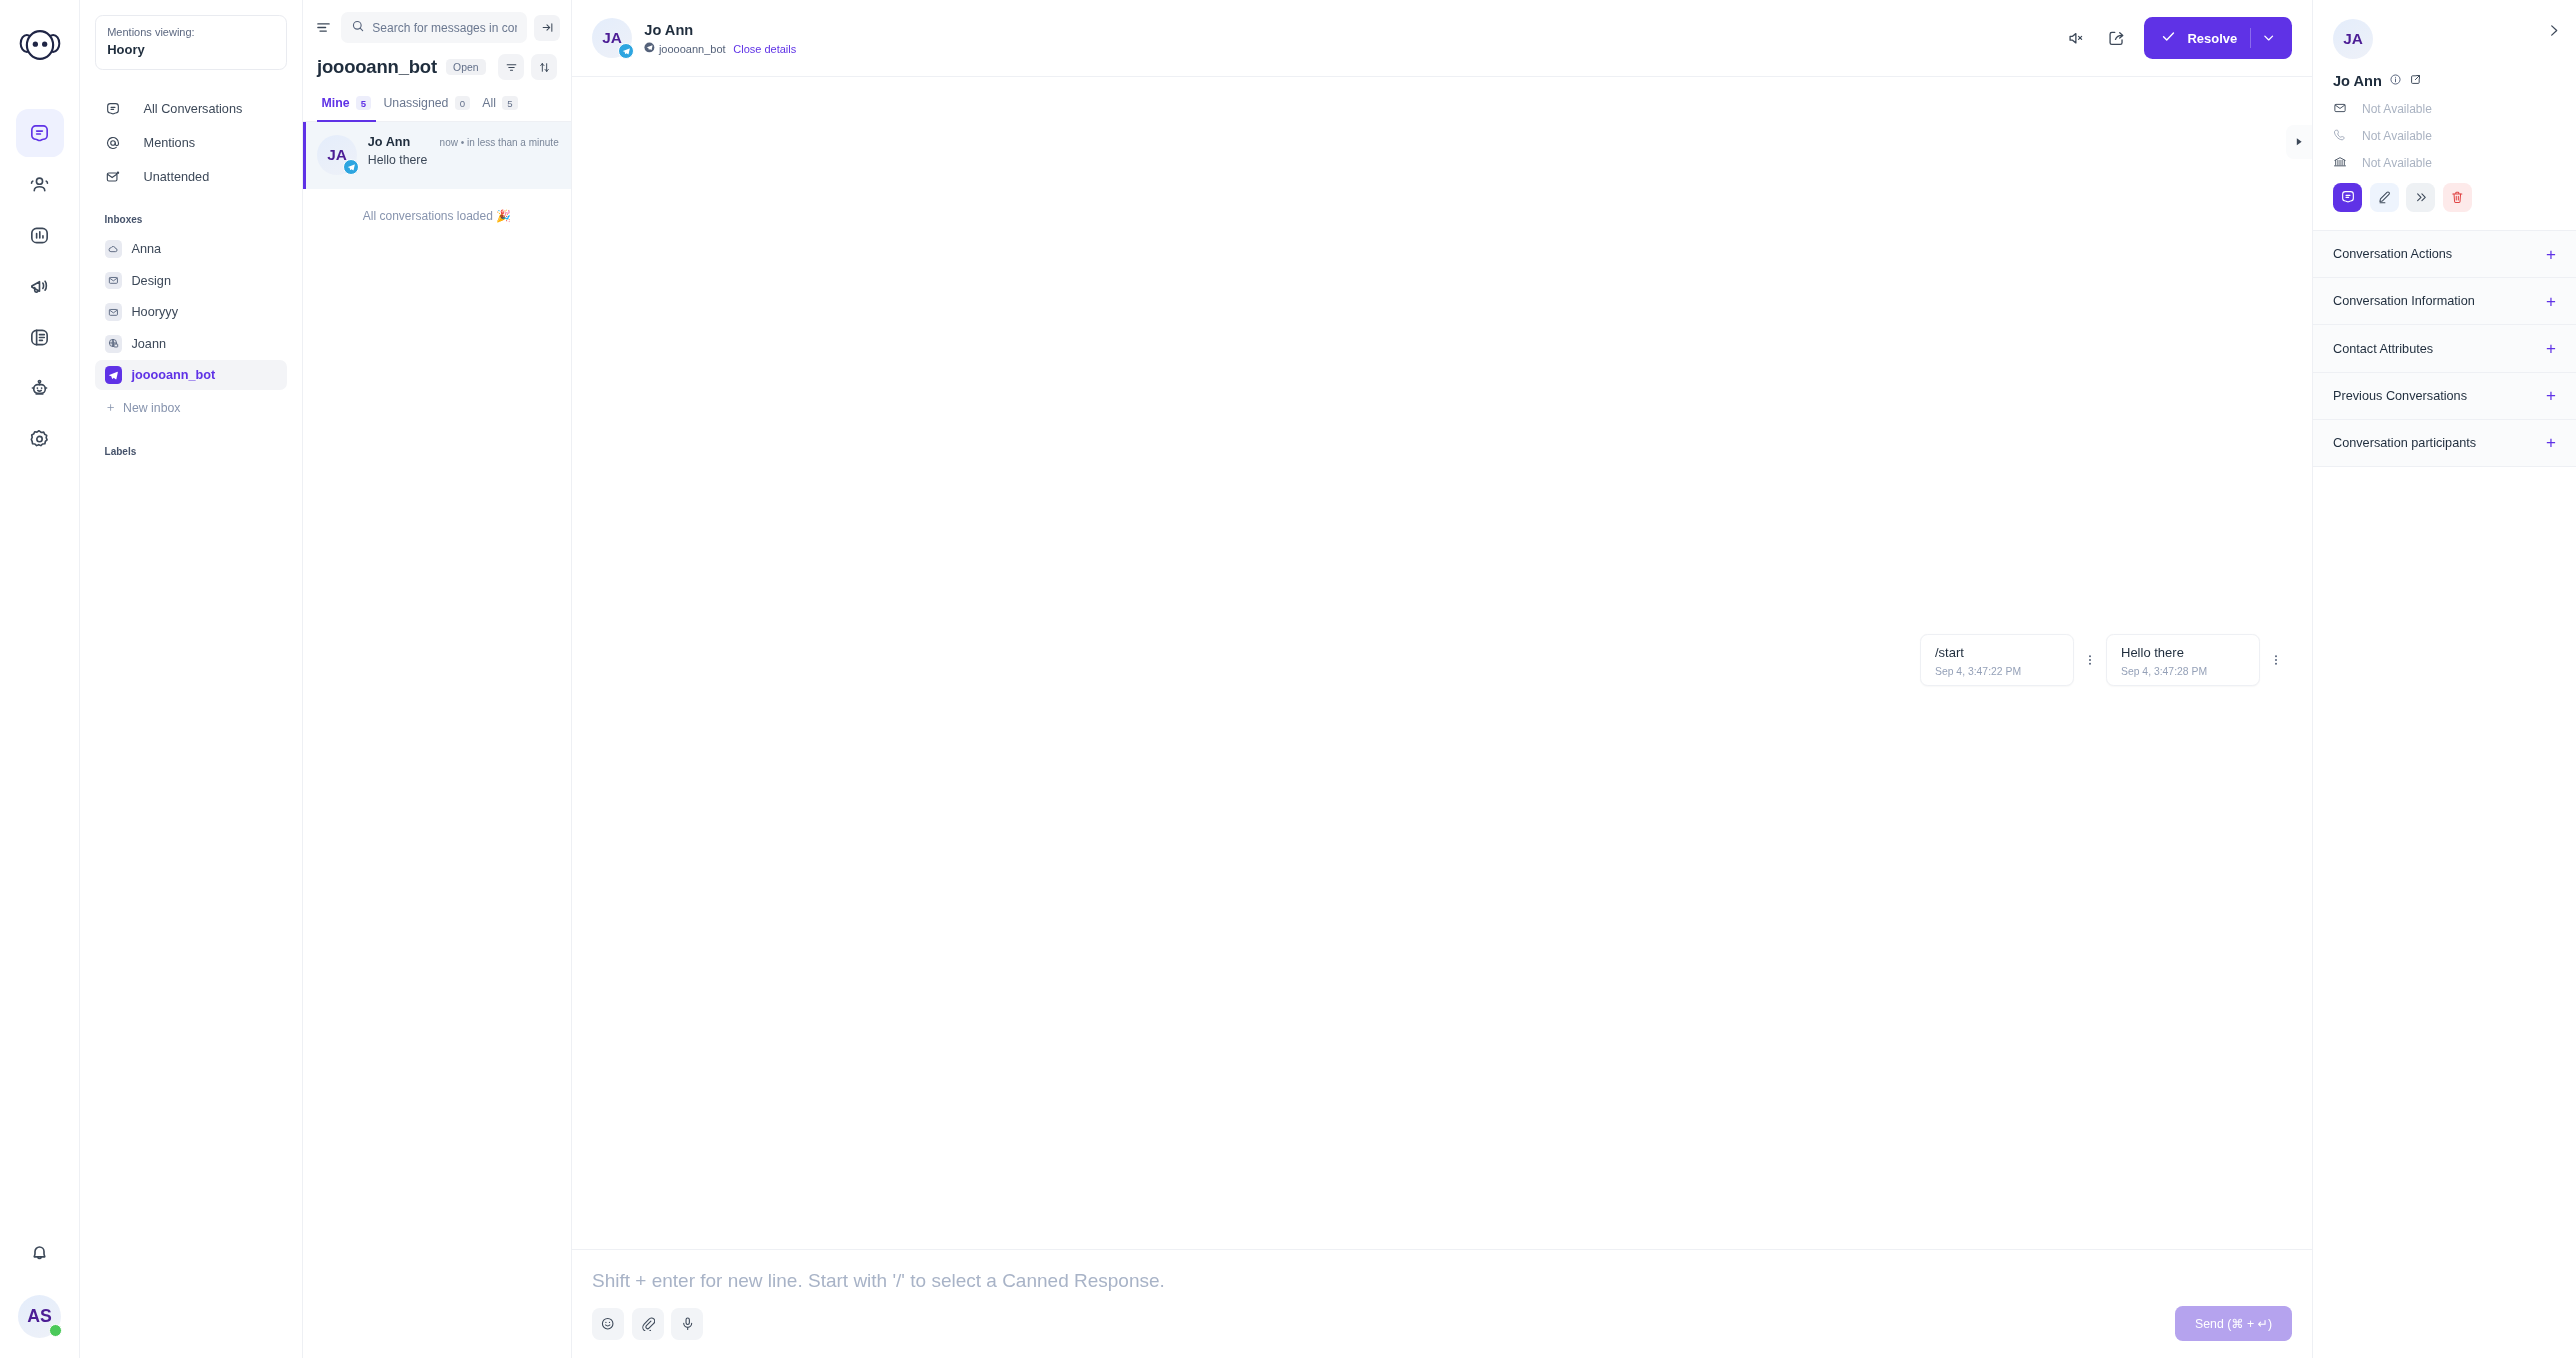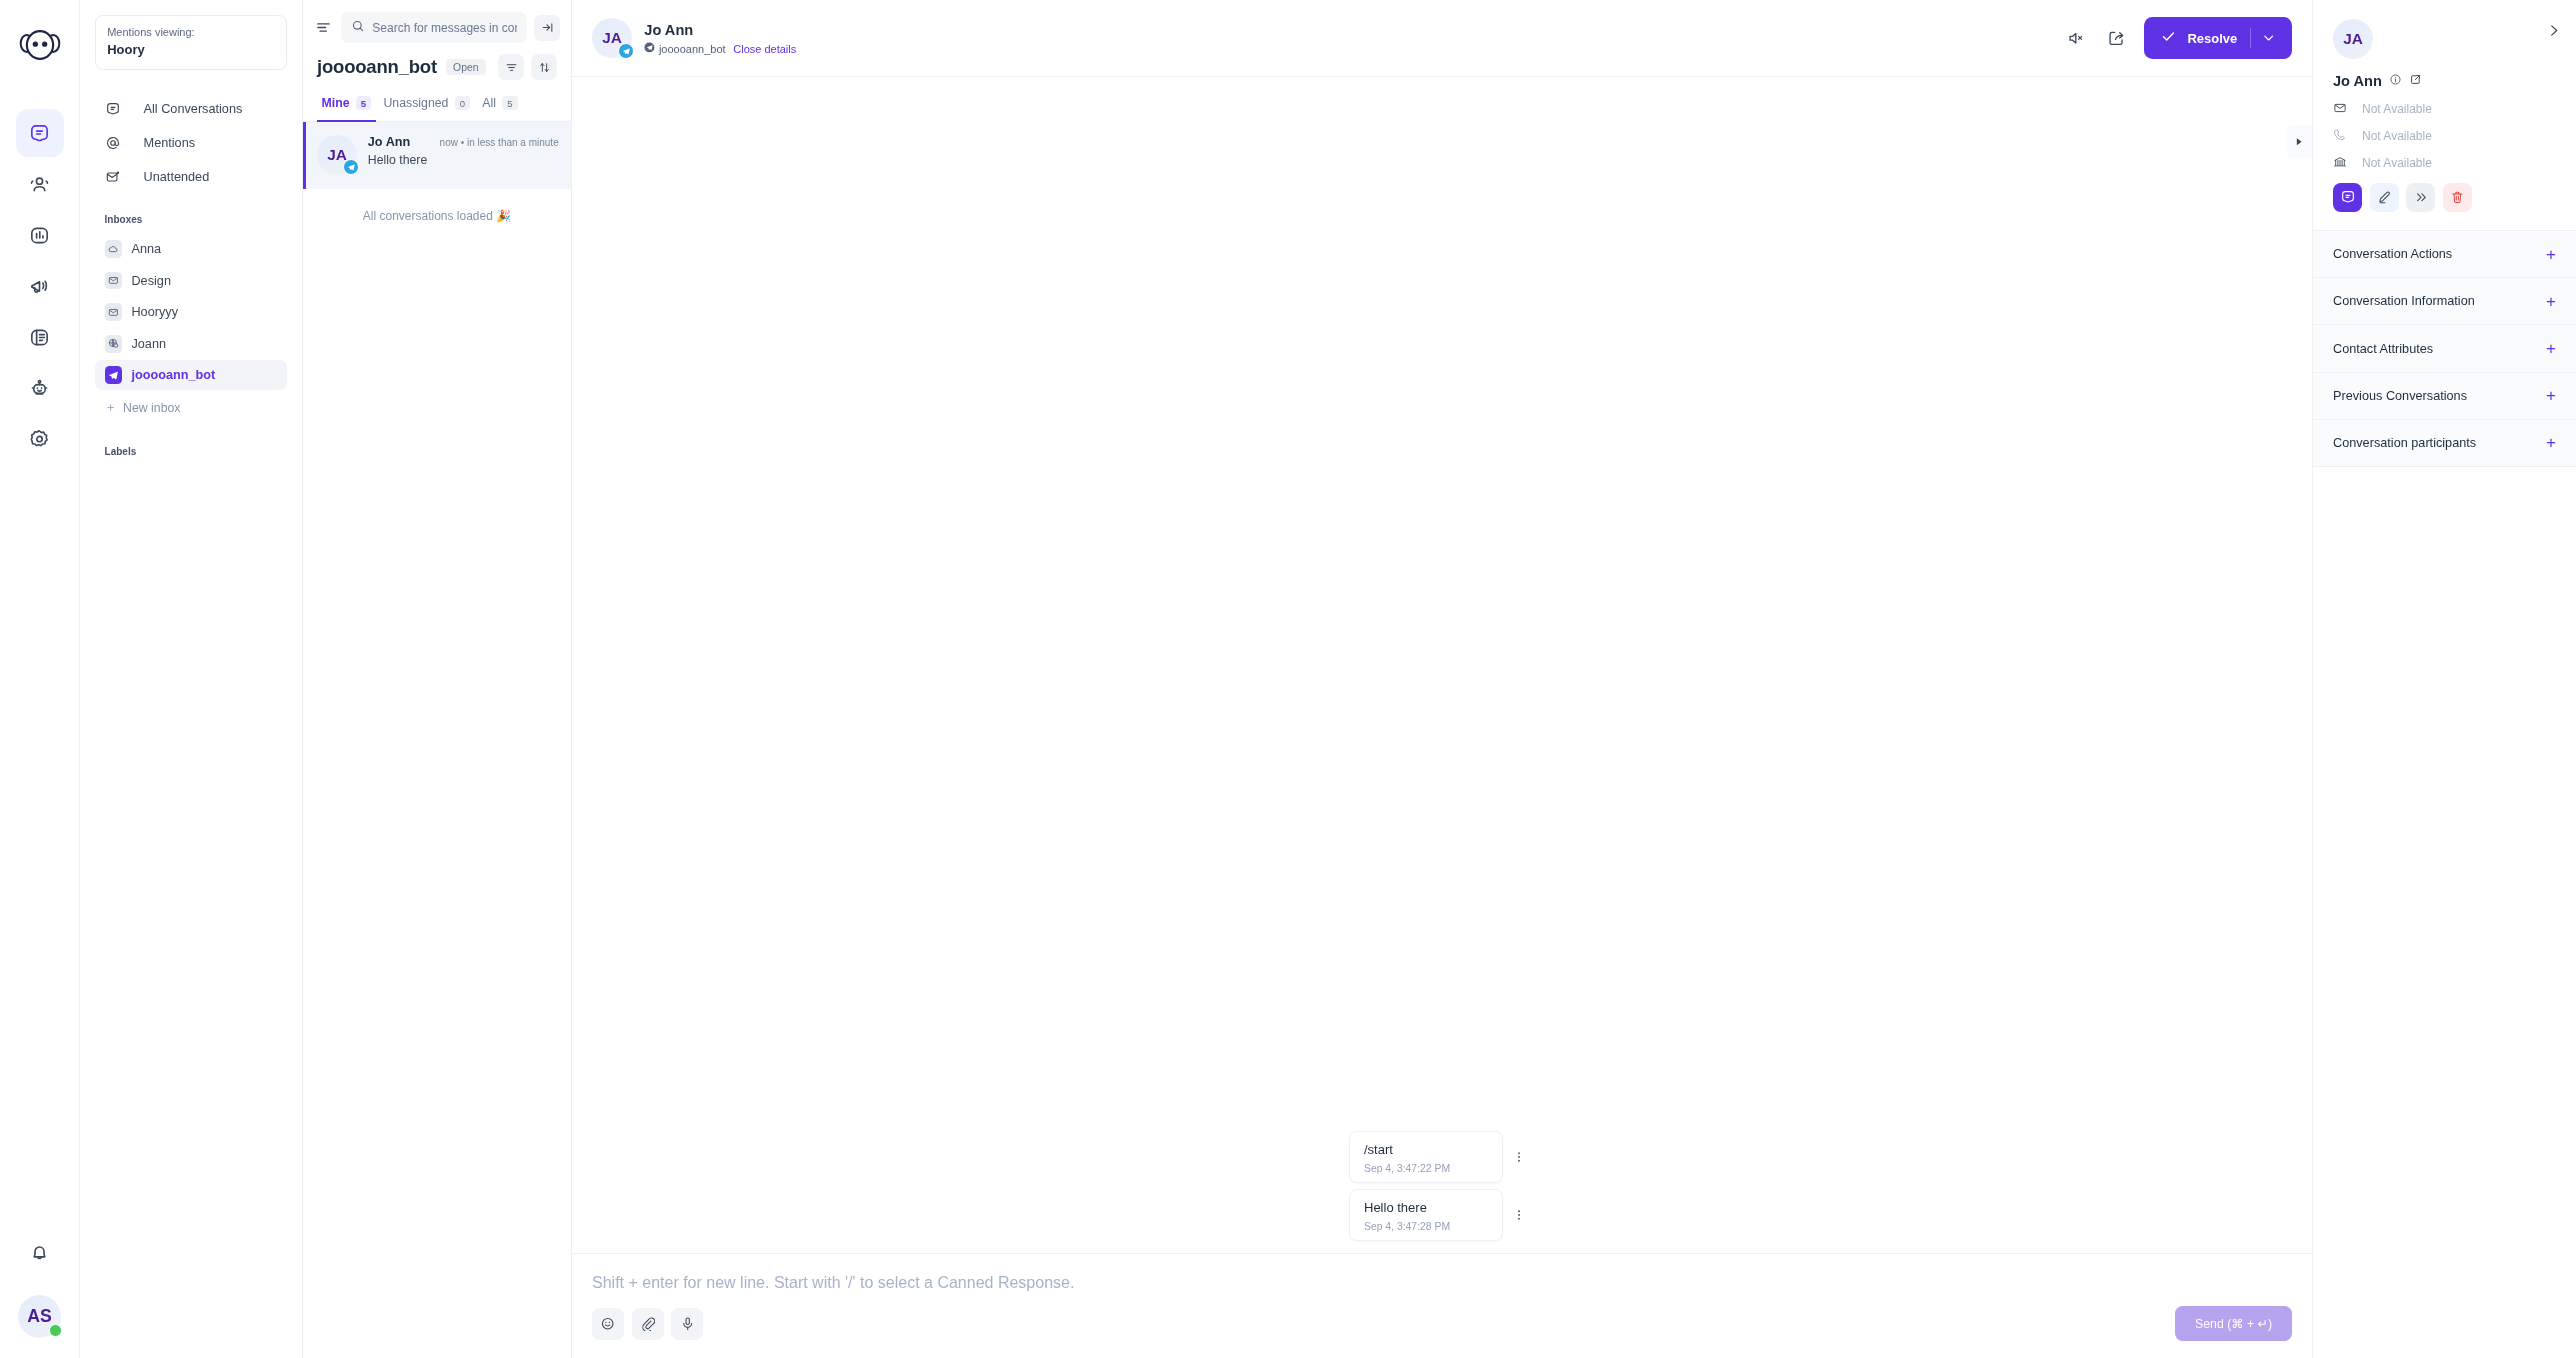--- a/index.html
+++ b/index.html
@@ -188,21 +188,21 @@
   .chat-head-actions { margin-left:auto; display:flex; align-items:center; gap:17px; }
   .head-ico { width:23px; height:23px; display:flex; align-items:center; justify-content:center; cursor:pointer; color:#3c4858; }
   .resolve-btn {
     display:flex; align-items:center; background:#5f32e6; color:#fff;
     border-radius:8.5px; height:42px; cursor:pointer; padding:0 4.6px;
   }
   .resolve-main { display:flex; align-items:center; gap:10.8px; padding:0 12.3px 0 10.8px; font-size:13px; font-weight:600; }
   .resolve-sep { width:0.8px; height:20px; background:rgba(255,255,255,0.28); }
   .resolve-caret { padding:0 10.8px; display:flex; align-items:center; }
 
-  .chat-body { flex:1; position:relative; overflow:hidden; display:flex; flex-direction:column; justify-content:flex-end; padding:0 20px 12.3px 20px;align-items:center; }
+  .chat-body { flex:1; position:relative; overflow:hidden; display:flex; justify-content:flex-end; padding:0 20px 12.3px 20px;align-items:center; }
   .expand-tab {
     position:absolute; right:0; top:48px;
     width:26px; height:34px; border-radius:7.7px 0 0 7.7px;
     background:#fafbfc; display:flex; align-items:center; justify-content:center;
     cursor:pointer;
   }
   .msg-row { display:flex; align-items:center; gap:0; margin-top:6.2px; }
   .bubble {
     background:#ffffff; border:0.8px solid #eef0f4; border-radius:7.7px;
     padding:9.2px 14px 7.7px 14px; min-width:154px;
@@ -215,21 +215,21 @@
   
   .composer { border-top:0.8px solid #eef0f4; background:#ffffff; }
   .composer-tabs { display:flex; align-items:center; background:#f7f8fa; height:43px; padding-right:14px; }
   .ctab {
     padding:0 17px; height:43px; display:flex; align-items:center;
     font-size:12.3px; cursor:pointer; color:#a3681b;
   }
   .ctab.active { background:#ffffff; color:#5f32e6; }
   .composer-expand { margin-left:auto; width:21.6px; height:21.6px; display:flex; align-items:center; justify-content:center; cursor:pointer; }
   .composer-input {
-    padding:20px 20px 9.2px 20px; font-size:16px; color:#a8b3c7; cursor:text;
+    padding:20px 20px 9.2px 20px; font-size:19px; color:#a8b3c7; cursor:text;
   }
   .composer-foot { display:flex; align-items:center; padding:4.6px 20px 17px 20px; }
   .foot-ico {
     width:32px; height:32px; border-radius:7.7px; background:#f2f4f7;
     display:flex; align-items:center; justify-content:center;
     margin-right:7.7px; cursor:pointer;
   }
   .send-btn {
     margin-left:auto; background:#b5a3ee; color:#fff;
     border-radius:7.7px; padding:0 20px; height:35px;

